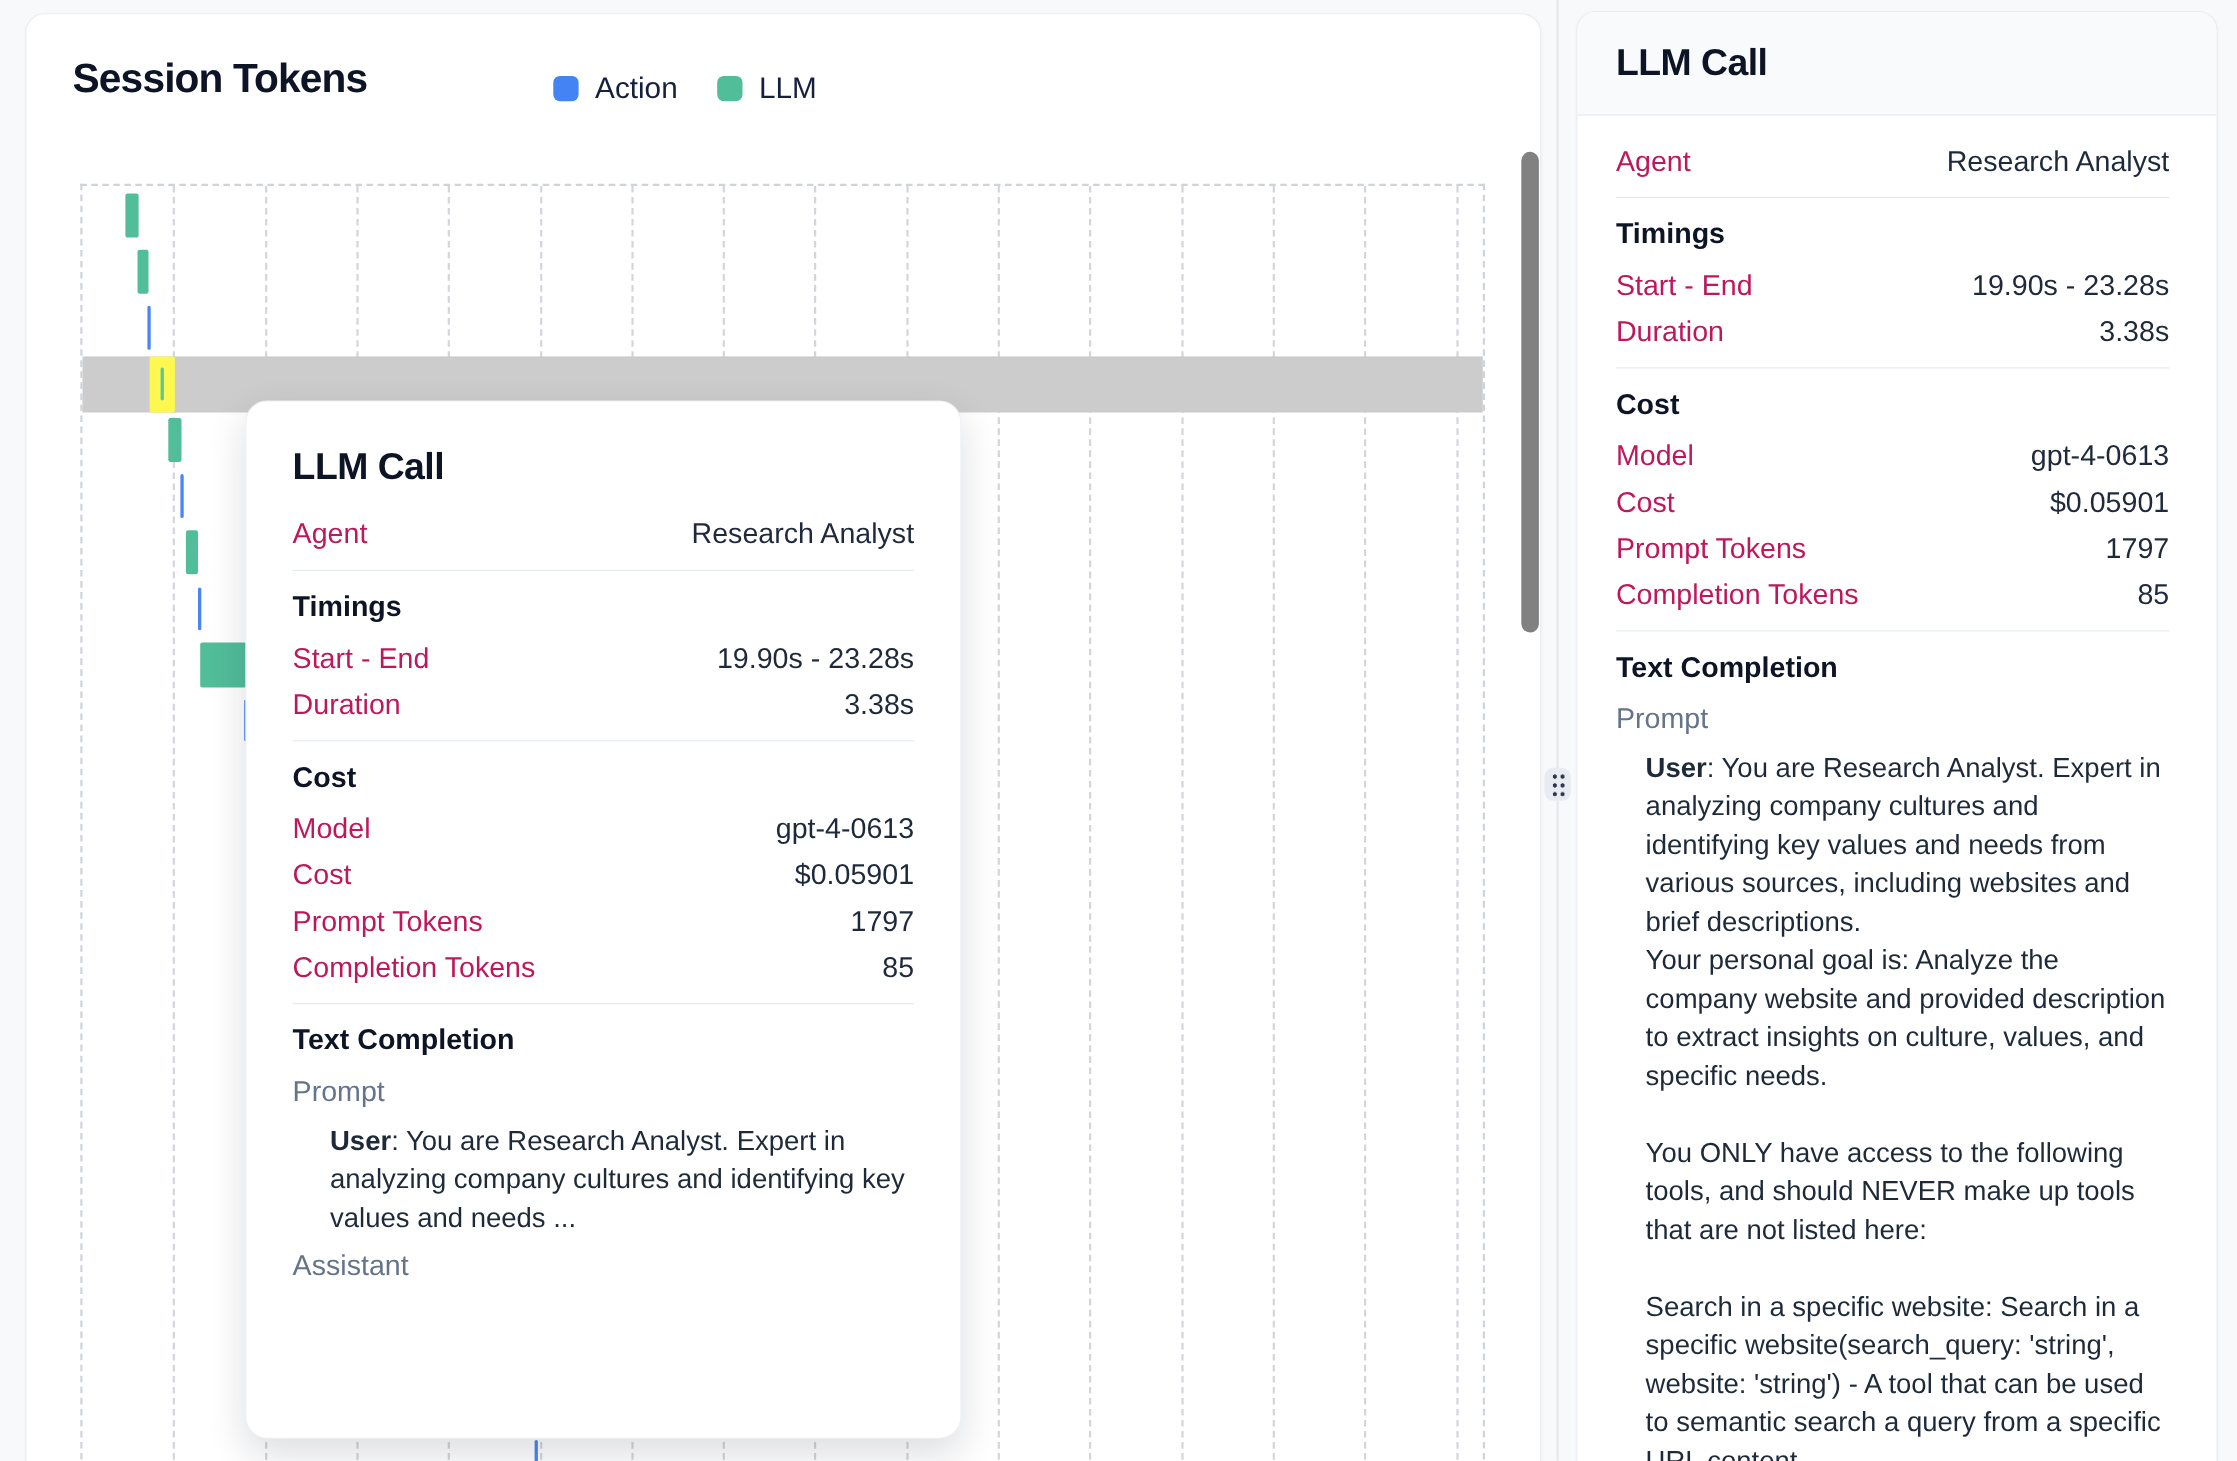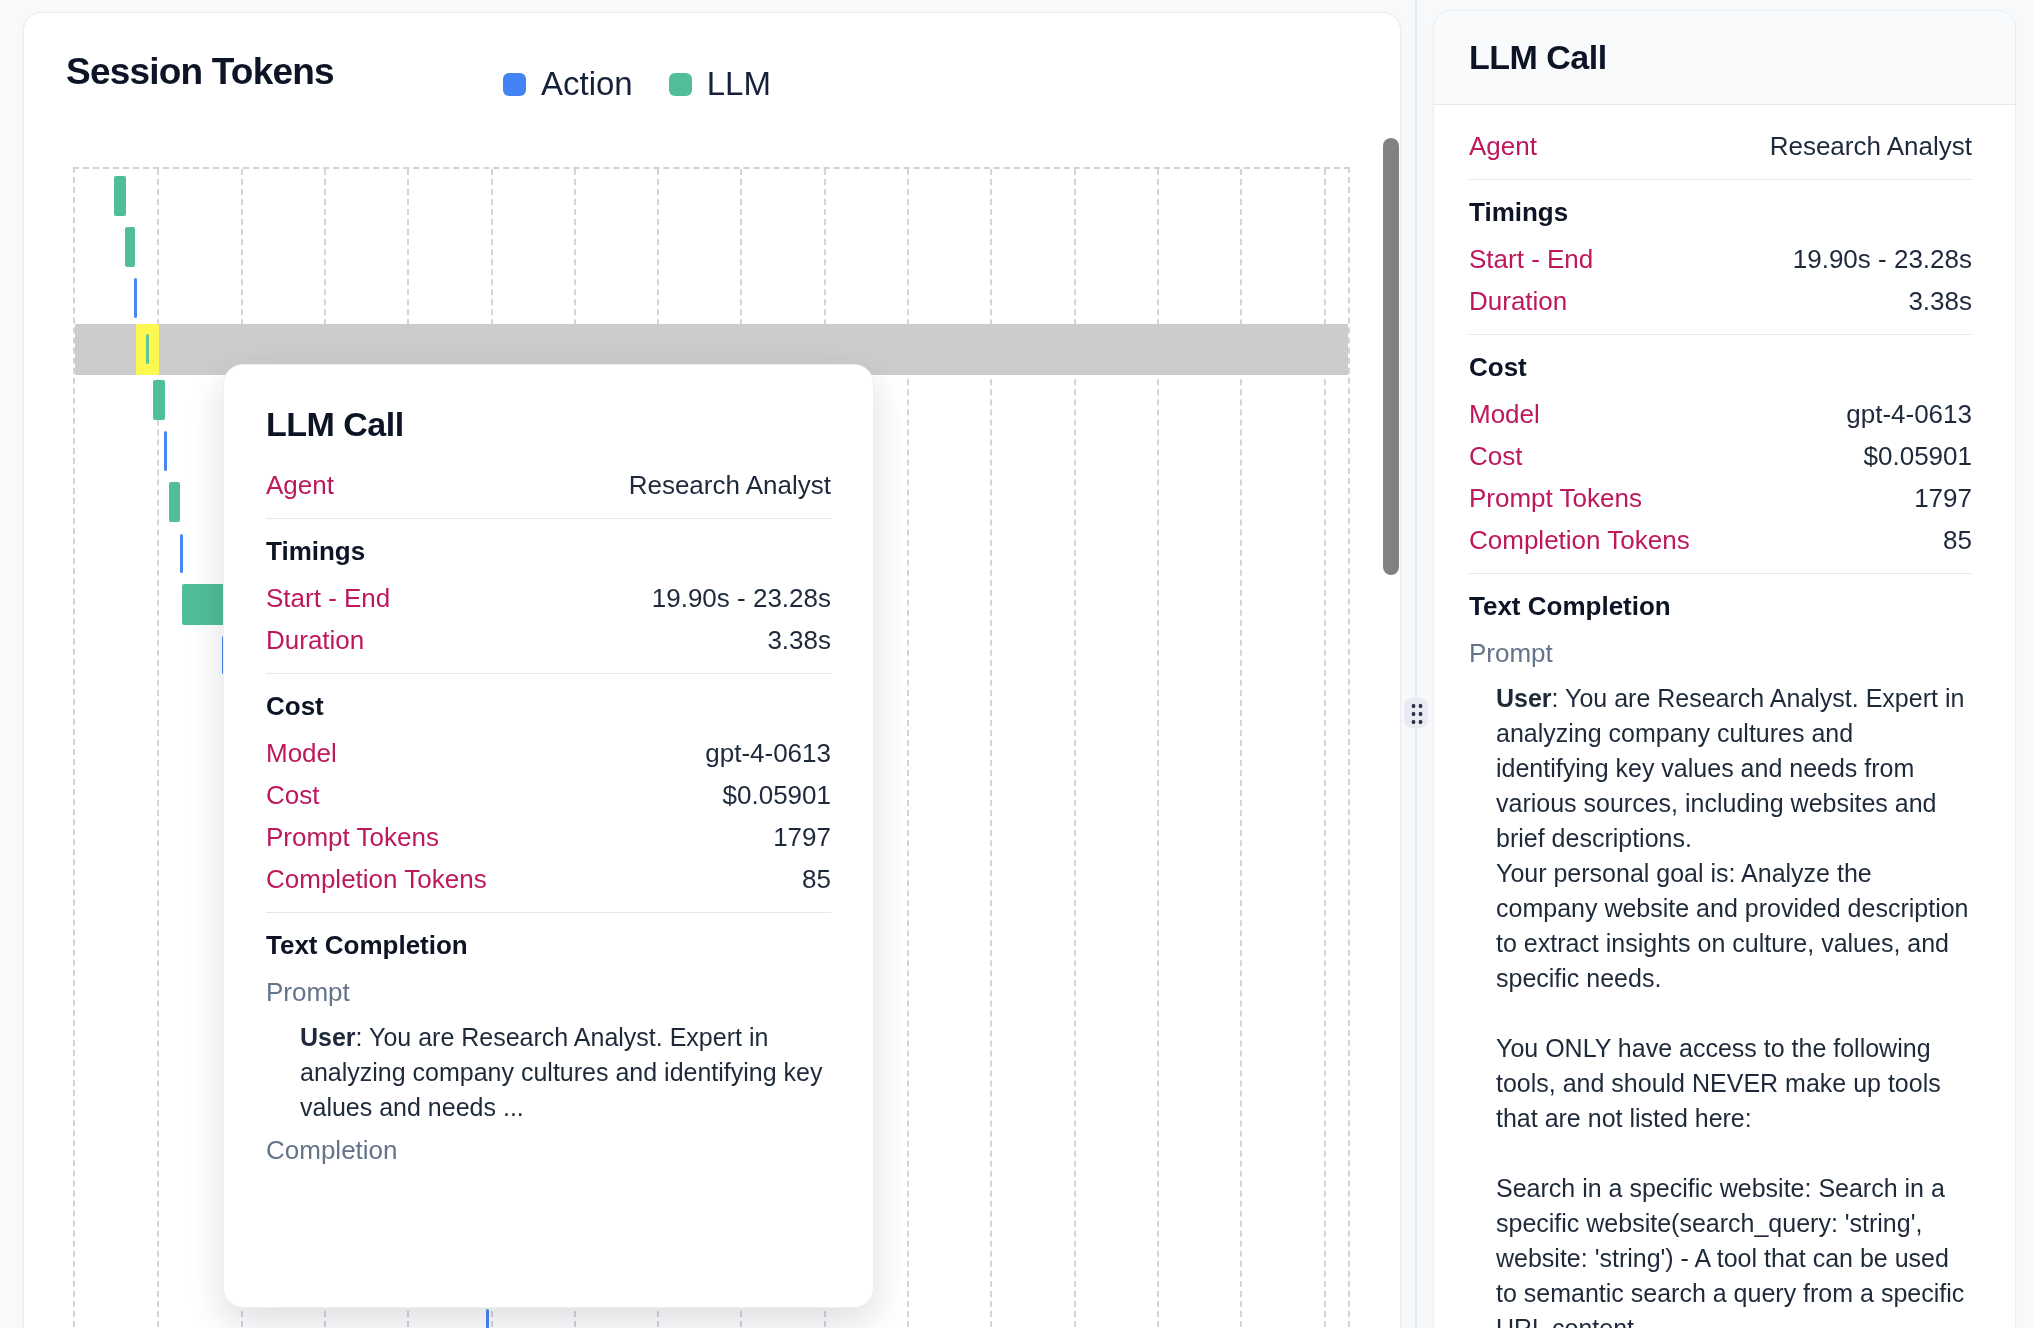--- a/index.html
+++ b/index.html
@@ -27,21 +27,21 @@
     position: absolute; left: 42px; top: 38px;
     font-size: 37px; font-weight: 800; letter-spacing: -0.8px;
     color: #0d1426;
   }
   .legend {
     position: absolute; left: 479px; top: 52px;
     display: flex; align-items: center; gap: 36px;
   }
   .legend-item { display: flex; align-items: center; gap: 15px; }
   .legend-swatch { width: 23px; height: 23px; border-radius: 6px; }
-  .legend-label { font-size: 33px; color: #15203a; }
+  .legend-label { font-size: 27px; color: #15203a; }
   
   .chart {
     position: absolute; left: 49px; top: 154px;
     width: 1277px; height: 1190px;
     border-top: 2px dashed #cfd4da;
     border-left: 2px dashed #cfd4da;
     border-right: 2px dashed #cfd4da;
   }
   .gridline {
     position: absolute; top: 0; bottom: 0; width: 0;
@@ -208,21 +208,21 @@
     </div>
     <div class="detail-row">
       <span class="detail-label">Completion Tokens</span>
       <span class="detail-value">85</span>
     </div>
     <hr class="divider">
 
     <div class="section-heading">Text Completion</div>
     <div class="sub-label">Prompt</div>
     <div class="msg-text"><b>User</b><span>: You are Research Analyst. Expert in analyzing company cultures and identifying key values and needs ...</span></div>
-    <div class="sub-label">Completion</div>
+    <div class="sub-label">Assistant</div>
   </div>
 </div>
 
 <div class="splitter-line"></div>
 <div class="splitter-handle">
   <div class="handle-dots"></div>
 </div>
 
 <div class="panel right-panel">
   <div class="right-header">LLM Call</div>

